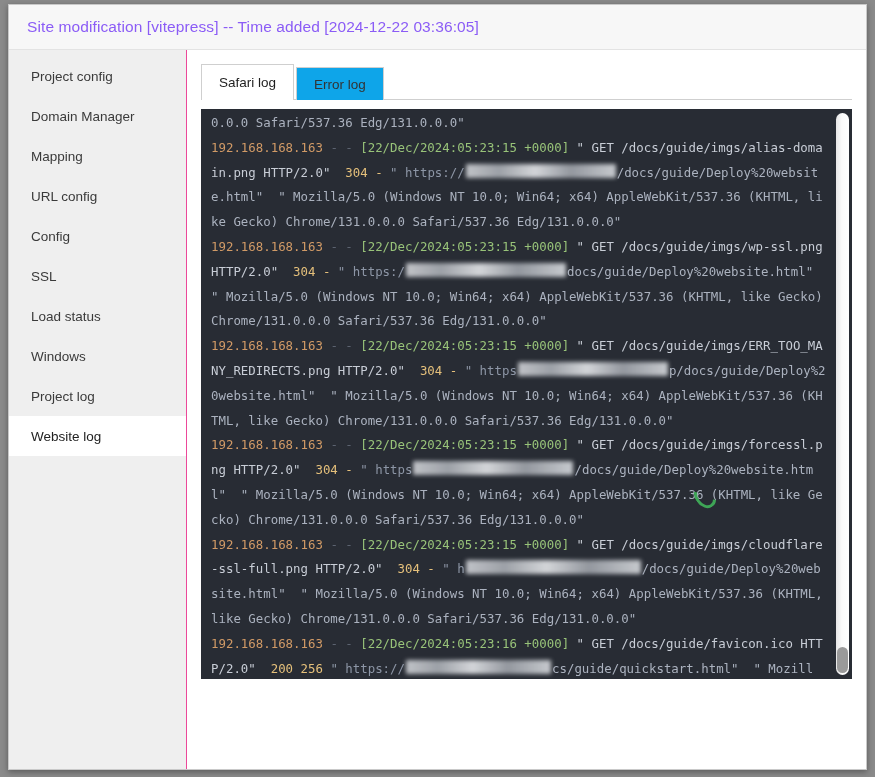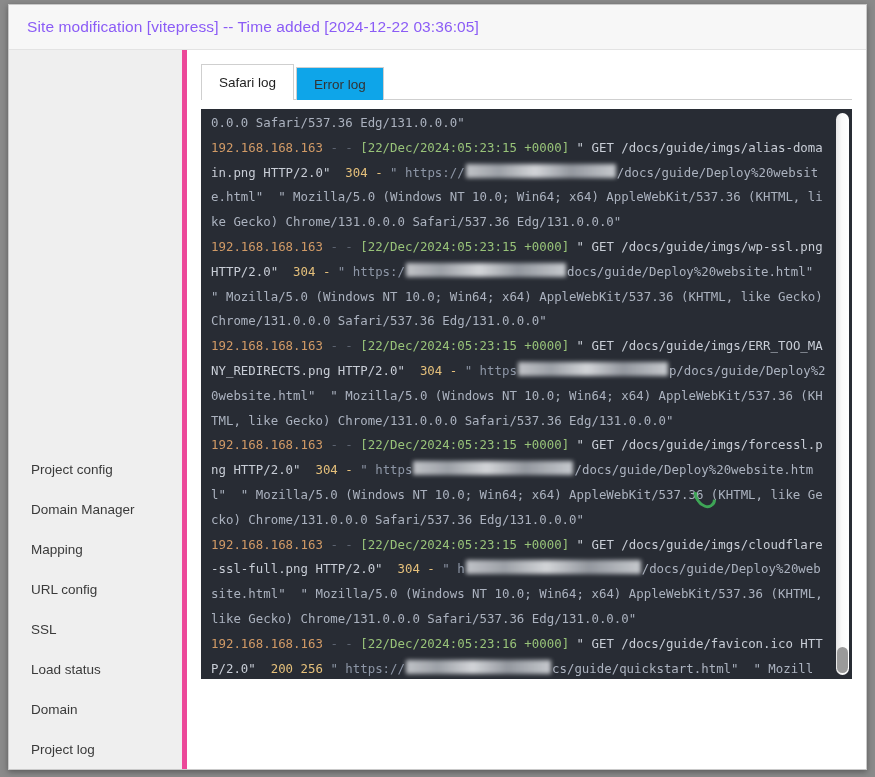--- a/index.html
+++ b/index.html
@@ -45,25 +45,24 @@
   .body-split {
     flex: 1 1 auto;
     display: flex;
     min-height: 0;
   }
 
   
   .sidebar {
     flex: 0 0 178px;
     background: #efefef;
-    border-right: 5px solid #ec4899;
+    border-right: 1px solid #ec4899;
     padding-top: 6px;
     display: flex;
     flex-direction: column;
-    justify-content: flex-end;
   }
   .side-item {
     height: 40px;
     flex: 0 0 40px;
     display: flex;
     align-items: center;
     padding-left: 22px;
     font-size: 13.5px;
     color: #3a3a3a;
     cursor: pointer;
@@ -219,30 +218,36 @@
         <div class="side-item">
           <span>Domain Manager</span>
         </div>
         <div class="side-item">
           <span>Mapping</span>
         </div>
         <div class="side-item">
           <span>URL config</span>
         </div>
         <div class="side-item">
+          <span>Config</span>
+        </div>
+        <div class="side-item">
           <span>SSL</span>
         </div>
         <div class="side-item">
           <span>Load status</span>
         </div>
         <div class="side-item">
-          <span>Domain</span>
+          <span>Windows</span>
         </div>
         <div class="side-item">
           <span>Project log</span>
+        </div>
+        <div class="side-item active">
+          <span>Website log</span>
         </div>
       </div>
 
     <div class="content">
 
       <div class="tabstrip">
           <div class="tab active">
             <span>Safari log</span>
           </div>
           <div class="tab">

